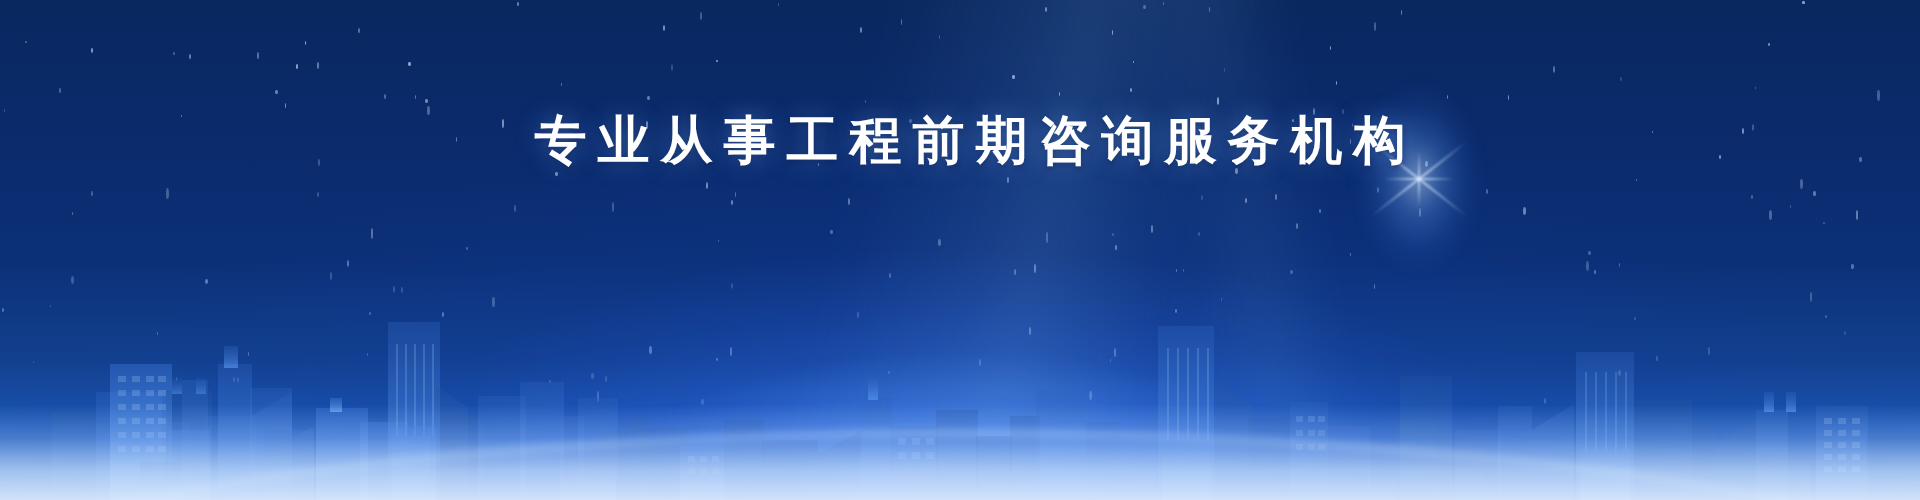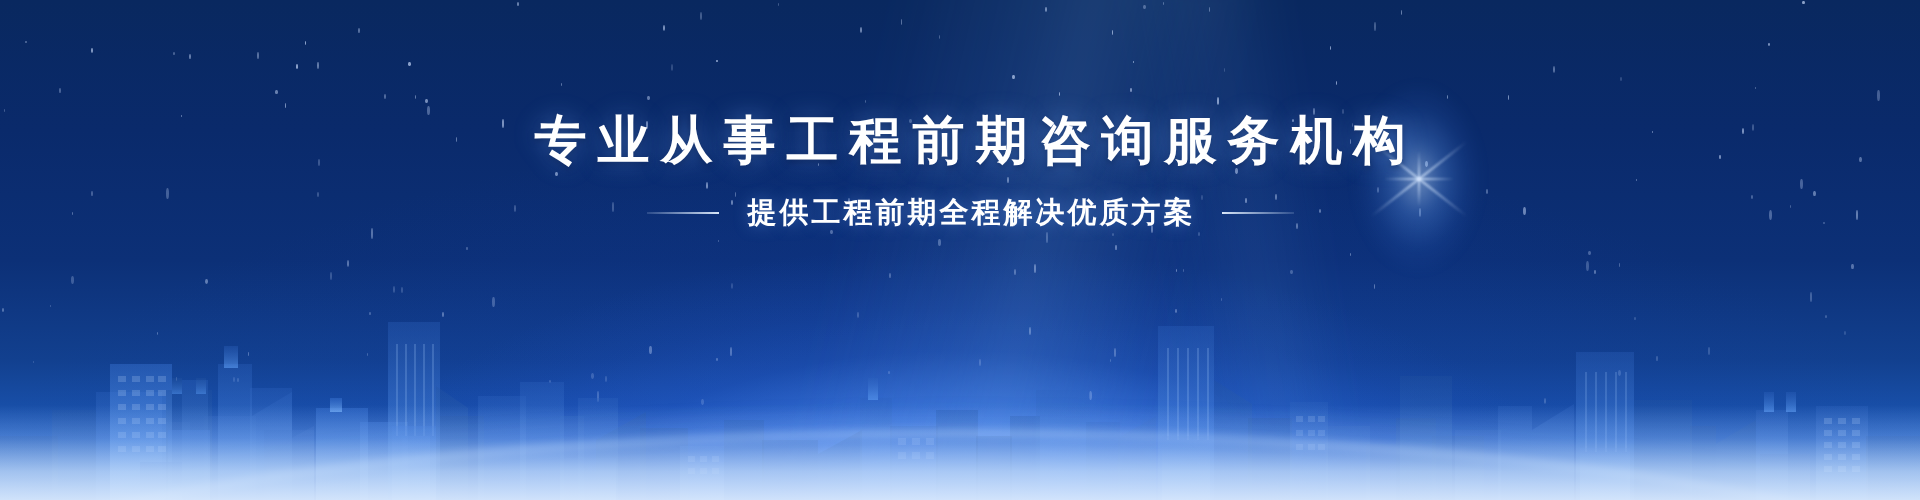--- a/index.html
+++ b/index.html
@@ -663,21 +663,16 @@
     </svg>
   </div>
 
   <div class="ground-glow"></div>
   <div class="ground-rim"></div>
   <div class="bottom-wash"></div>
 
   <div class="content">
     <h1 class="headline">专业从事工程前期咨询服务机构</h1>
 
-    <div class="subline-row">
-      <span class="rule left"></span>
-      <span class="subline">提供工程前期全程解决优质方案</span>
-      <span class="rule right"></span>
-    </div>
 
   </div>
 
 </div>
 
 </body></html>

